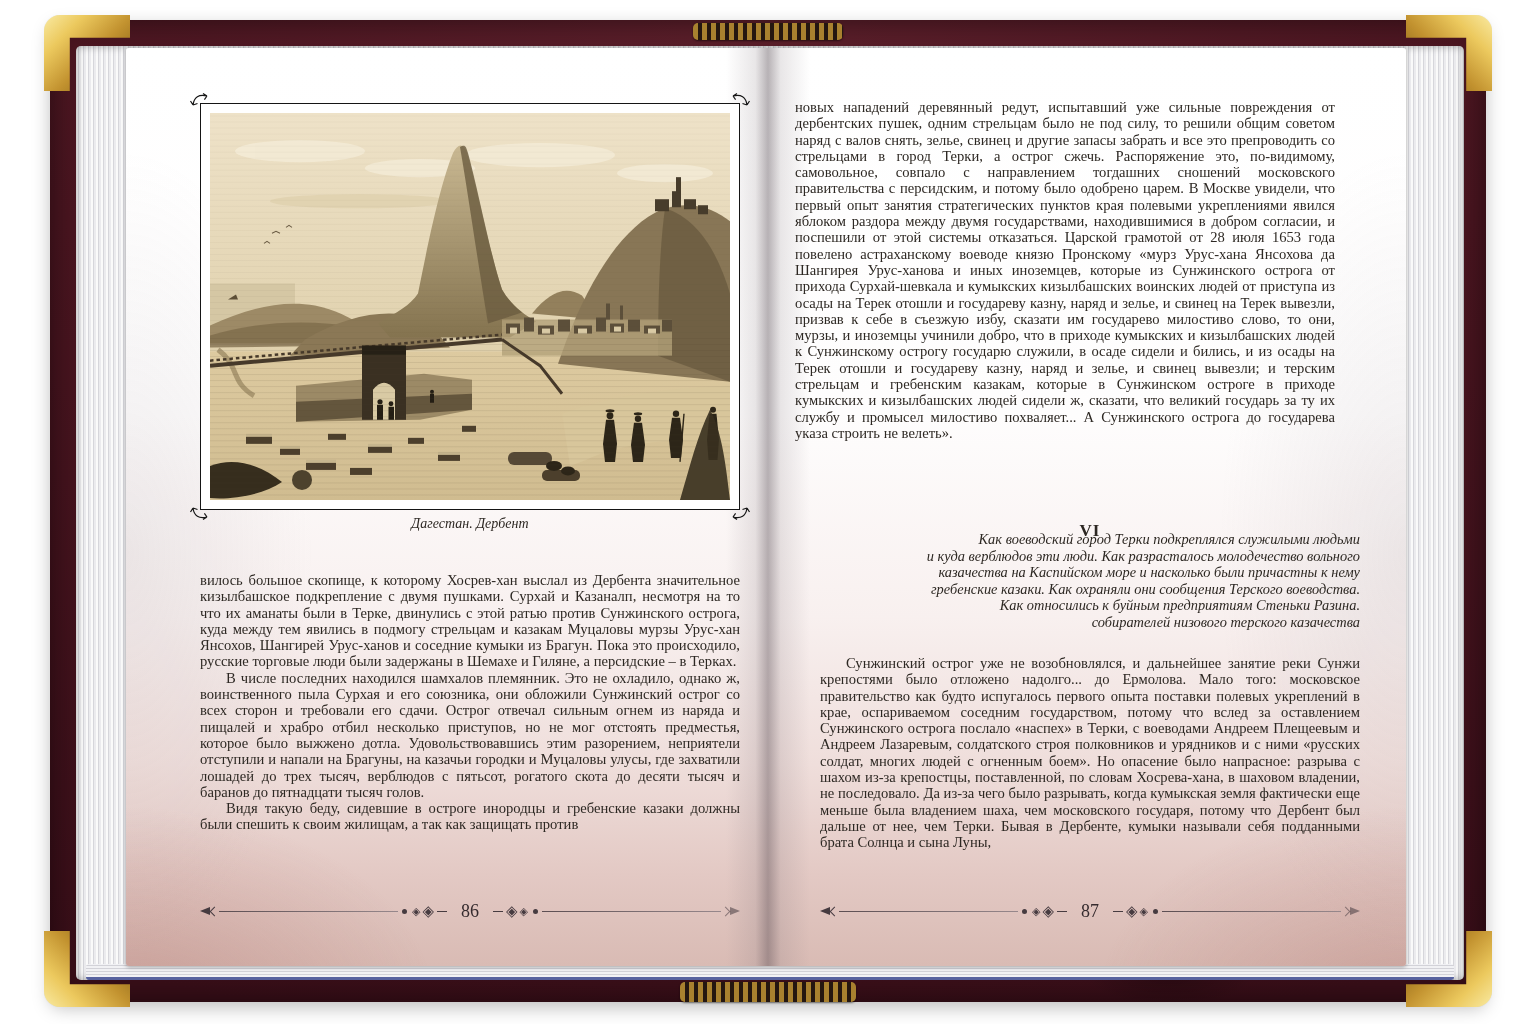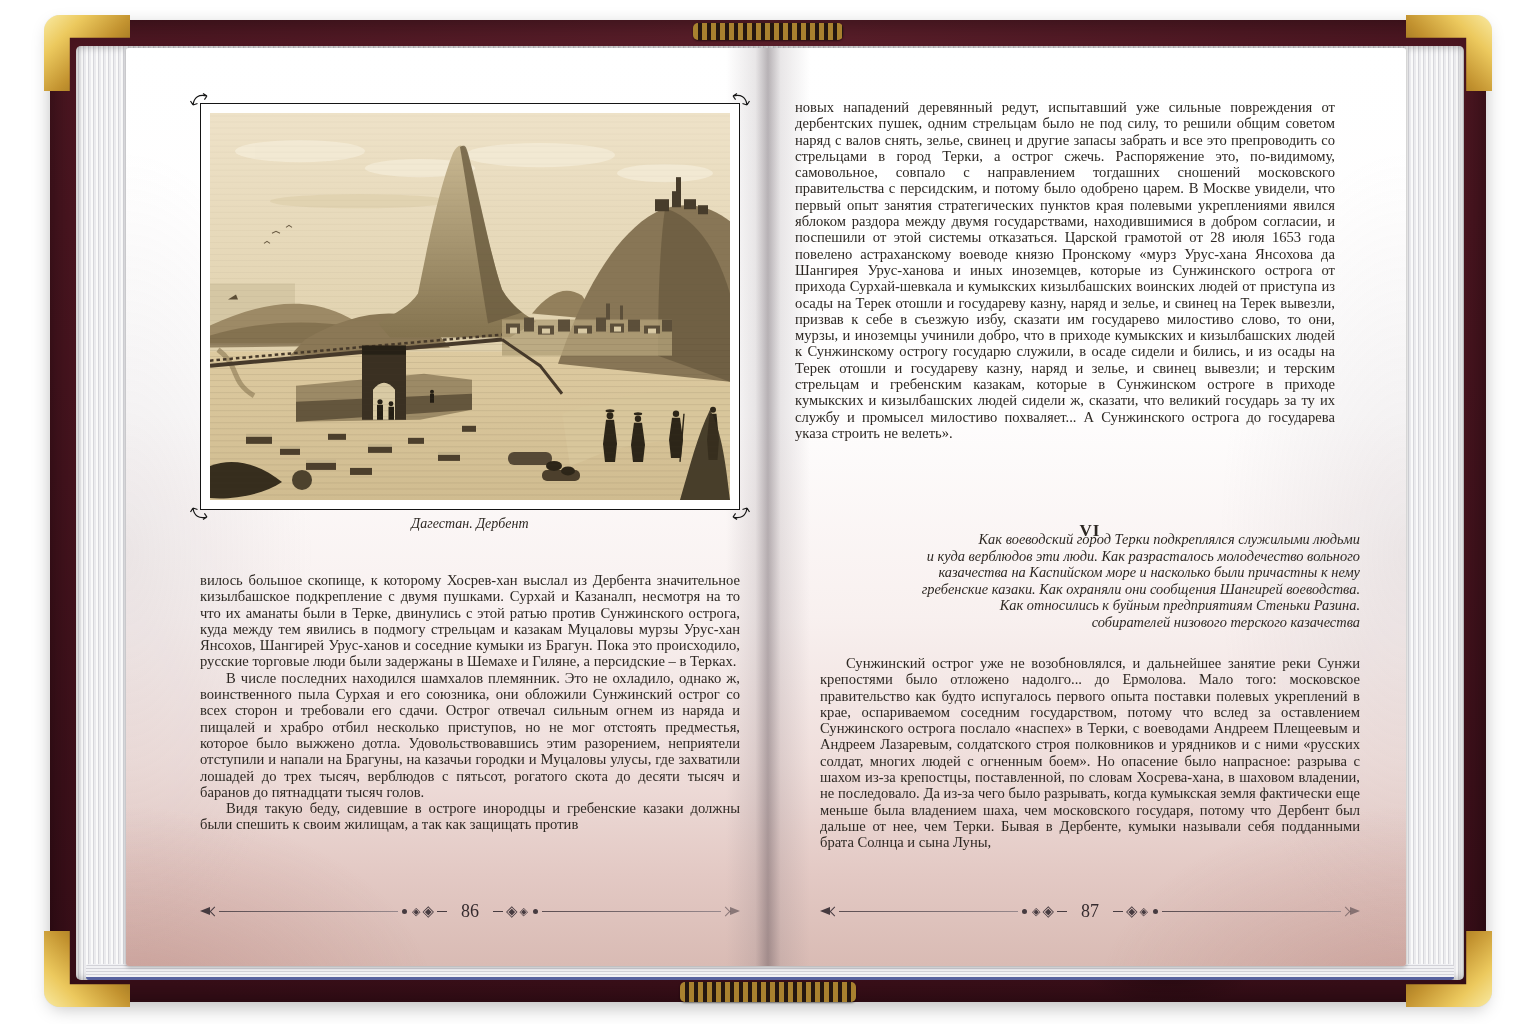--- a/index.html
+++ b/index.html
@@ -273,21 +273,21 @@
         <div class="col body" style="left:669px;top:51px;">
           <p>новых нападений деревянный редут, испытавший уже сильные повреждения от дербентских пушек, одним стрельцам было не под силу, то решили общим советом наряд с валов снять, зелье, свинец и другие запасы забрать и все это препроводить со стрельцами в город Терки, а острог сжечь. Распоряжение это, по-видимому, самовольное, совпало с направлением тогдашних сношений московского правительства с персидским, и потому было одобрено царем. В Москве увидели, что первый опыт занятия стратегических пунктов края полевыми укреплениями явился яблоком раздора между двумя государствами, находившимися в добром согласии, и поспешили от этой системы отказаться. Царской грамотой от 28 июля 1653 года повелено астраханскому воеводе князю Пронскому «мурз Урус-хана Янсохова да Шангирея Урус-ханова и иных иноземцев, которые из Сунжинского острога от прихода Сурхай-шевкала и кумыкских кизылбашских воинских людей от приступа из осады на Терек отошли и государеву казну, наряд и зелье, и свинец на Терек вывезли, призвав к себе в съезжую избу, сказати им государево милостиво слово, то они, мурзы, и иноземцы учинили добро, что в приходе кумыкских и кизылбашских людей к Сунжинскому острогу государю служили, в осаде сидели и бились, и из осады на Терек отошли и государеву казну, наряд и зелье, и свинец вывезли; и терским стрельцам и гребенским казакам, которые в Сунжинском остроге в приходе кумыкских и кизылбашских людей сидели ж, сказати, что великий государь за ту их службу и промысел милостиво похваляет... А Сунжинского острога до государева указа строить не велеть».</p>
         </div>
 
         <div class="section-num">VI</div>
 
         <div class="subtitle">
           <span>Как воеводский город Терки подкреплялся служилыми людьми</span>
           <span>и куда верблюдов эти люди. Как разрасталось молодечество вольного</span>
           <span>казачества на Каспийском море и насколько были причастны к нему</span>
-          <span>гребенские казаки. Как охраняли они сообщения Шангирей воеводства.</span>
+          <span>гребенские казаки. Как охраняли они сообщения Терского воеводства.</span>
           <span>Как относились к буйным предприятиям Стеньки Разина.</span>
           <span>собирателей низового терского казачества</span>
         </div>
 
         <div class="col body" style="left:694px;top:607px;">
           <p class="indent">Сунжинский острог уже не возобновлялся, и дальнейшее занятие реки Сунжи крепостями было отложено надолго... до Ермолова. Мало того: московское правительство как будто испугалось первого опыта поставки полевых укреплений в крае, оспариваемом соседним государством, потому что вслед за оставлением Сунжинского острога послало «наспех» в Терки, с воеводами Андреем Плещеевым и Андреем Лазаревым, солдатского строя полковников и урядников и с ними «русских солдат, многих людей с огненным боем». Но опасение было напрасное: разрыва с шахом из-за крепостцы, поставленной, по словам Хосрева-хана, в шаховом владении, не последовало. Да из-за чего было разрывать, когда кумыкская земля фактически еще меньше была владением шаха, чем московского государя, потому что Дербент был дальше от нее, чем Терки. Бывая в Дербенте, кумыки называли себя подданными брата Солнца и сына Луны,</p>
         </div>
 
         <div class="footer f-right">
           <span class="tri tri-l"></span>

